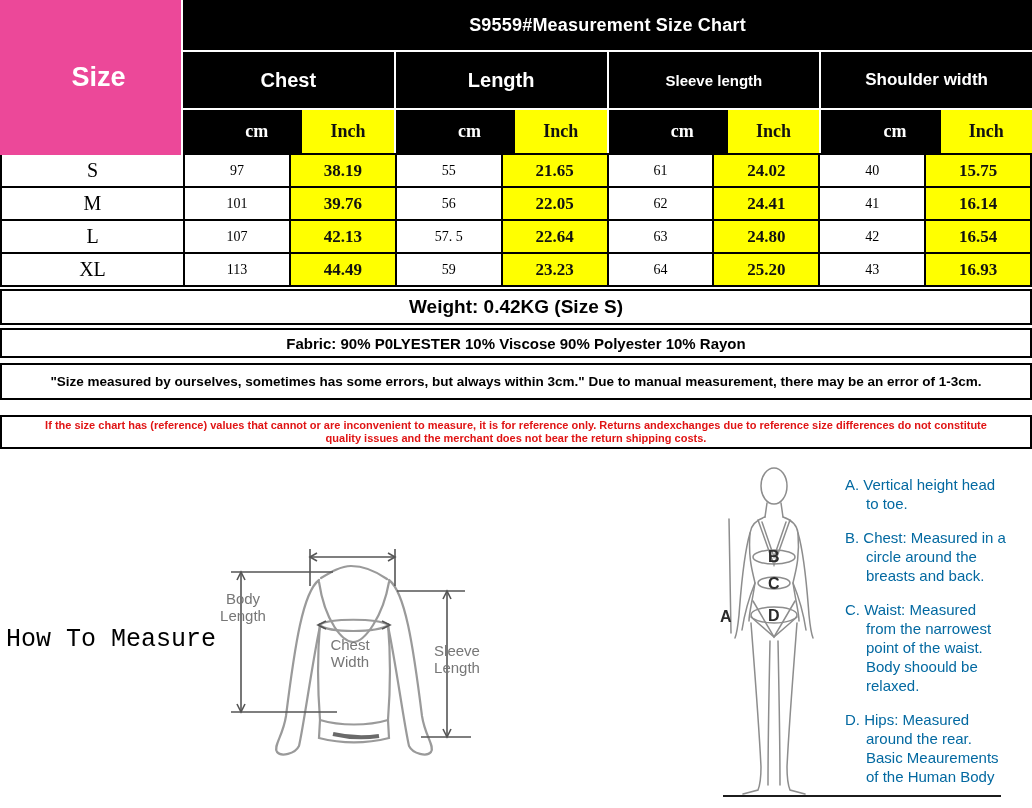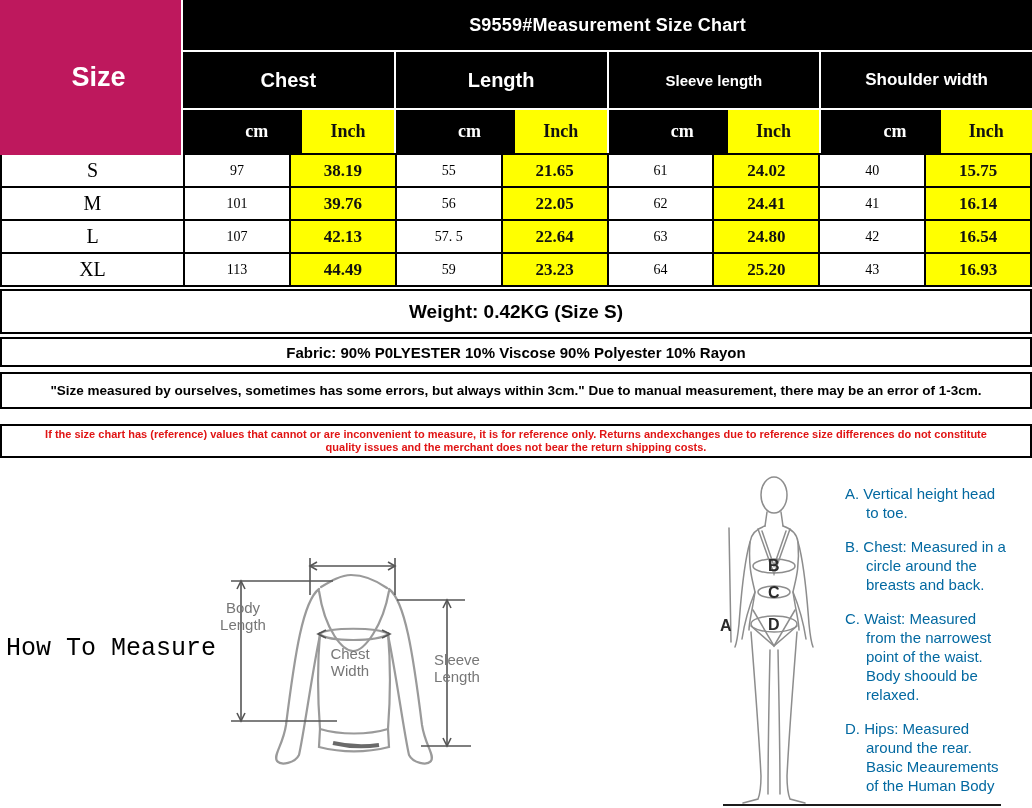--- a/index.html
+++ b/index.html
@@ -2,21 +2,21 @@
 <html><head>
 <meta charset="utf-8">
 <style>
   * { margin:0; padding:0; box-sizing:border-box; }
   html,body { background:#fff; }
   #page { position:relative; width:1032px; height:808px; background:#fff; overflow:hidden;
           font-family:"Liberation Sans", sans-serif; }
 
   
   .top-block { display:flex; height:155px; background:#000; }
-  .size-cell { width:183px; background:#be185d; color:#fff; border-right:2px solid #fff;
+  .size-cell { width:183px; background:#ec4899; color:#fff; border-right:2px solid #fff;
                display:flex; align-items:center; justify-content:center;
                font-size:27px; font-weight:bold;padding-left:16px; }
   .head-right { flex:1; display:flex; flex-direction:column; }
   .title-bar { height:52px; background:#000; color:#fff; border-bottom:2px solid #fff;
                display:flex; align-items:center; justify-content:center;
                font-size:18px; font-weight:bold; letter-spacing:0.2px;text-align:right; }
   .group-row { height:58px; display:flex; border-bottom:2px solid #fff; }
   .group-cell { flex:1; background:#000; color:#fff; display:flex; align-items:center; justify-content:center;
                 font-weight:bold; border-right:2px solid #fff; }
   .group-cell:last-child { border-right:none; }
@@ -35,21 +35,21 @@
   .dr-size { width:183px; display:flex; align-items:center; justify-content:center;
              font-family:"Liberation Serif", serif; font-size:20px; border-right:2px solid #000; }
   .dr-cell { flex:1; display:flex; align-items:center; justify-content:center;
              font-family:"Liberation Serif", serif; font-size:14px; border-right:2px solid #000; }
   .dr-cell.inch { background:#ffff00; font-weight:bold; font-size:17px; color:#111; }
   .dr-cell:last-child { border-right-width:2px; }
 
   
   .info-box { border:2px solid #000; display:flex; align-items:center; justify-content:center;
               text-align:center; background:#fff; overflow:hidden; }
-  .weight-box { margin-top:2px; height:45px; font-size:19px; font-weight:bold; }
+  .weight-box { margin-top:2px; height:36px; font-size:19px; font-weight:bold; }
   .fabric-box { margin-top:3px; height:30px; font-size:15px; font-weight:bold; }
   .note1-box  { margin-top:5px; height:37px; font-size:13.5px; font-weight:bold; white-space:nowrap; }
   .note2-box  { margin-top:15px; height:34px; font-size:11px; font-weight:bold; color:#e01414;
                 padding:0 36px; line-height:13px; }
 
   
   .measure-section { position:relative; height:362px; background:#fff; }
   .htm-heading { position:absolute; left:6px; top:176px; font-family:"Liberation Mono", monospace;
                  font-size:25px; color:#000; letter-spacing:0px; white-space:nowrap; }
   .sketch-label { position:absolute; color:#777; font-size:15px; line-height:17px;

